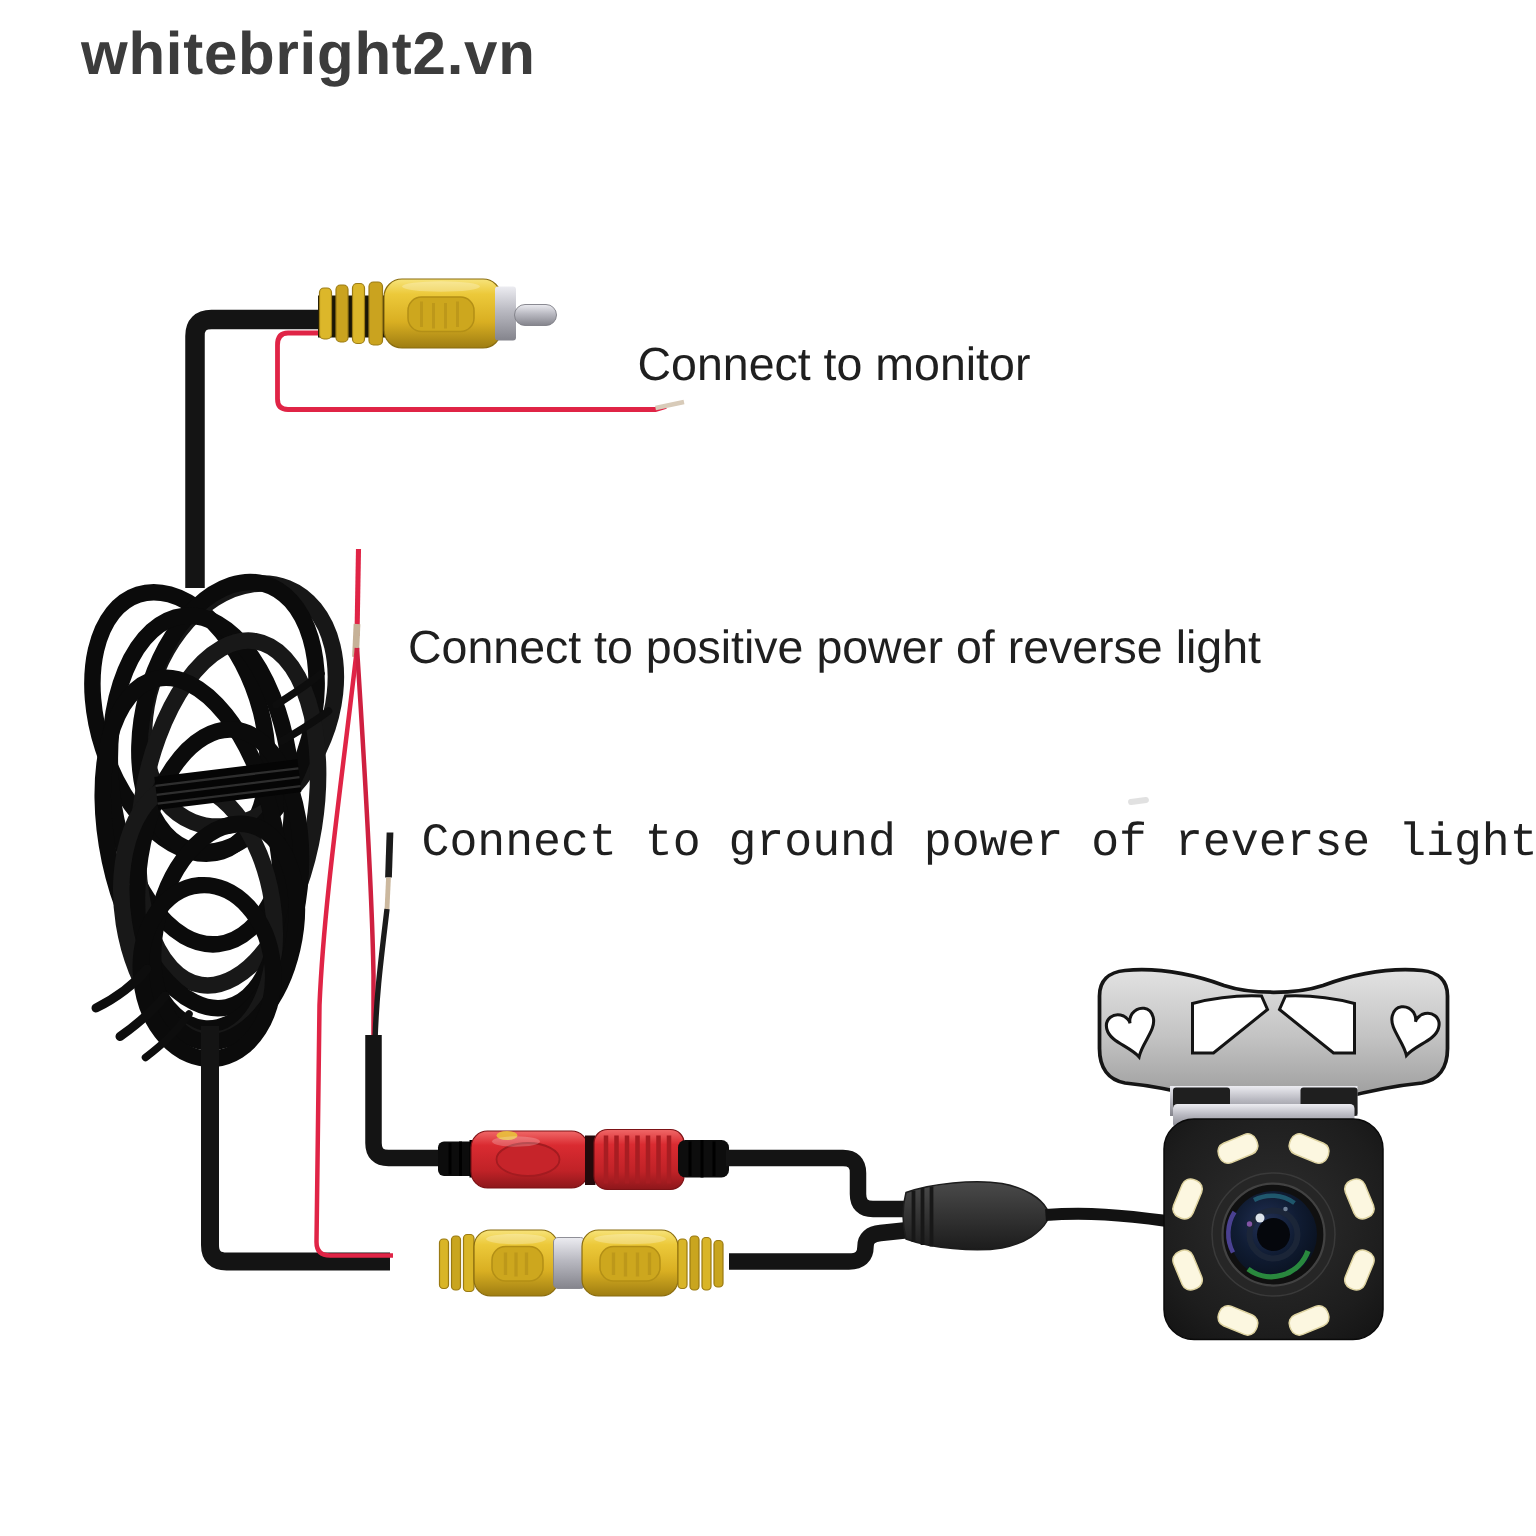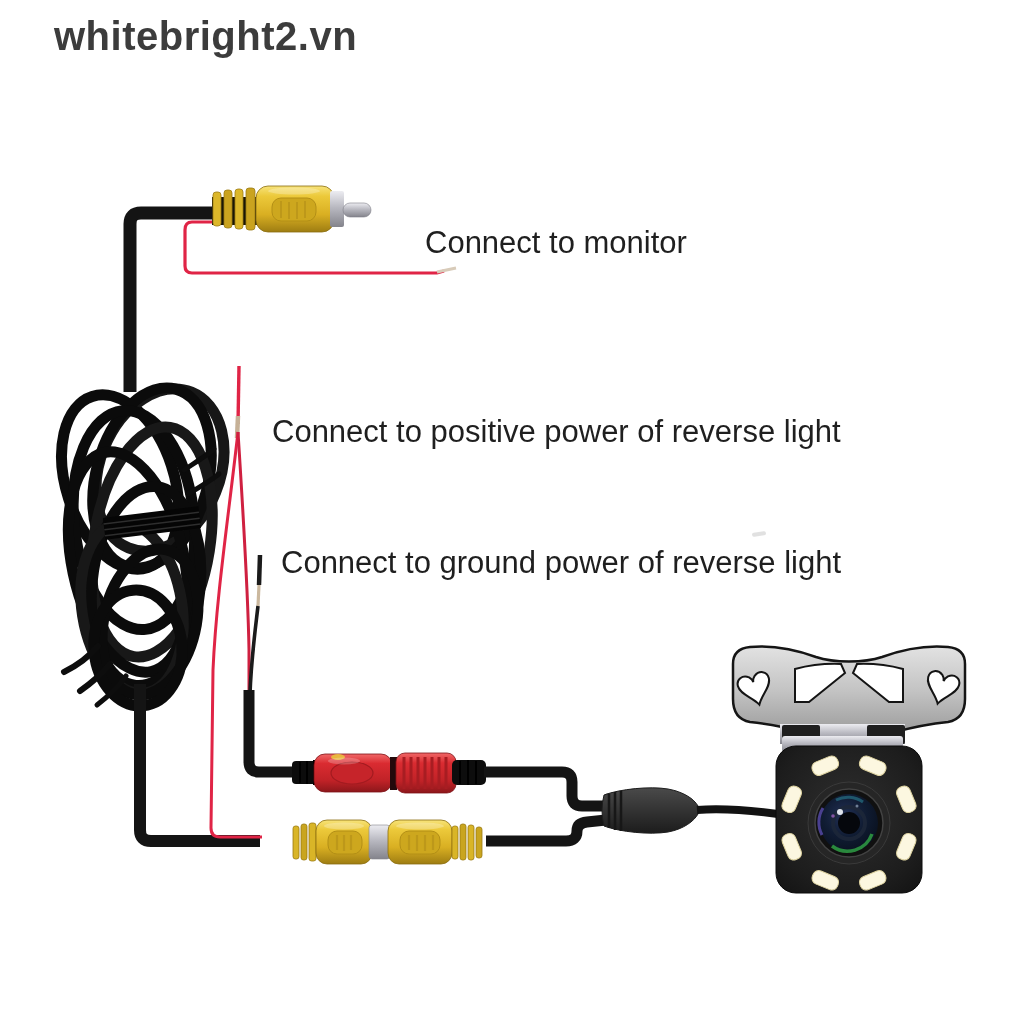--- a/index.html
+++ b/index.html
@@ -20,21 +20,21 @@
   .watermark{
     position:absolute;
     left:54px;top:14px;
     font-size:40px;font-weight:bold;
     color:var(--watermark,#3c3c3c);
     letter-spacing:0.5px;
   }
   #lbl-monitor{left:425px;top:187px;margin-top:40px;}
   #lbl-pospower{left:482px;top:251px;}
   #lbl-revpos{left:272px;top:416px;}
-  #lbl-revgnd{left:281px;top:547px;}
+  #lbl-revgnd{left:281px;top:547px;font-family:Liberation Mono, monospace;}
   svg{position:absolute;left:0;top:0;}
 </style>
 </head>
 <body>
 
 <div id="stage">
 
   <div class="watermark">whitebright2.vn</div>
 
   <svg width="1024" height="1024" viewBox="0 0 1024 1024">

